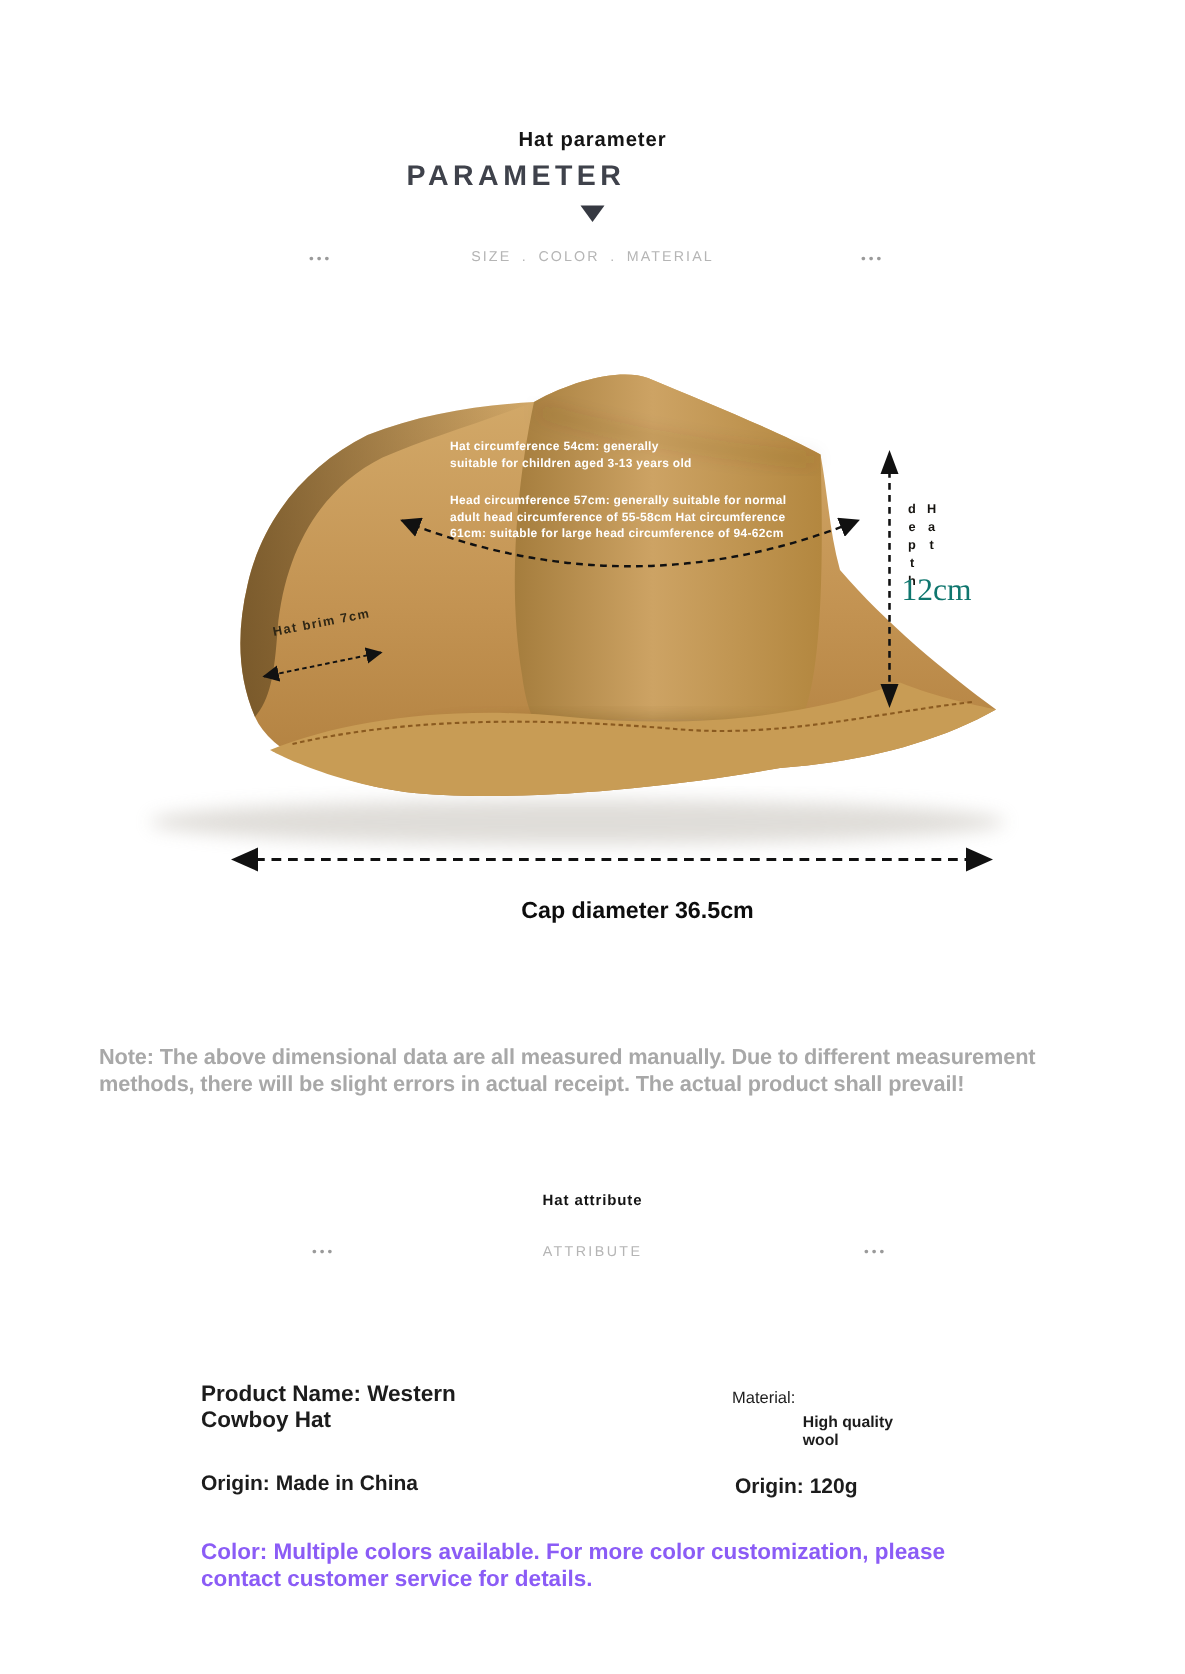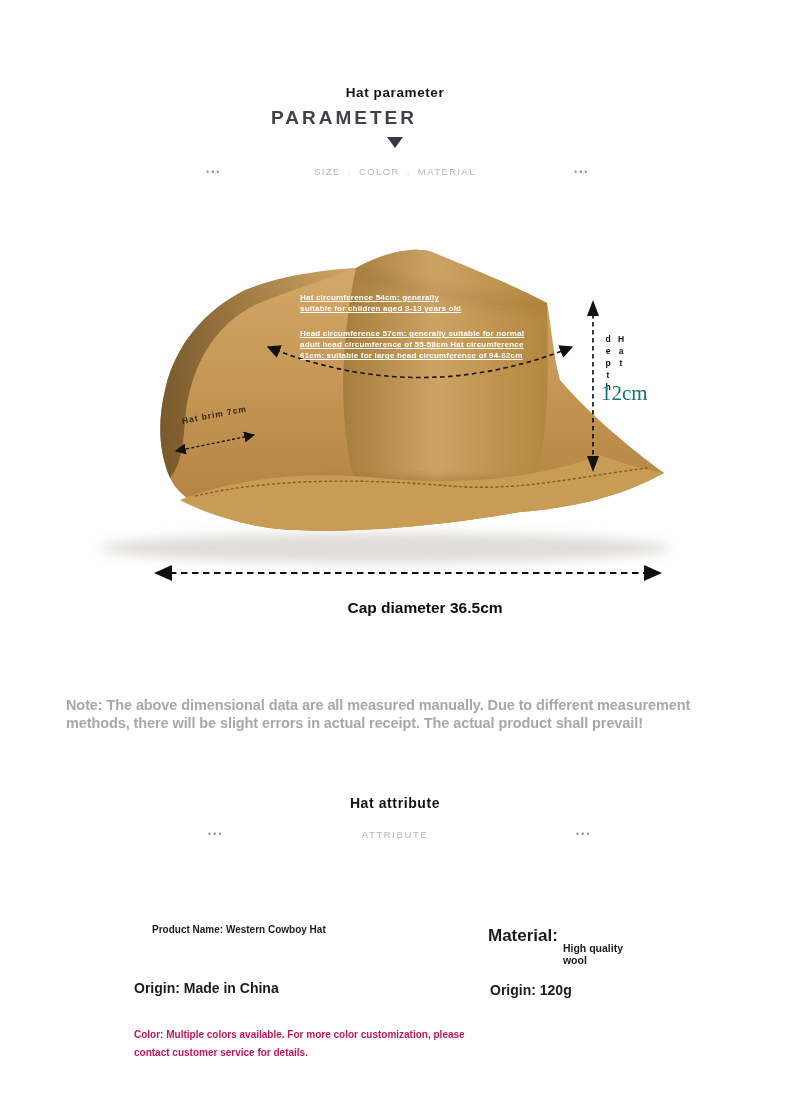--- a/index.html
+++ b/index.html
@@ -8,36 +8,36 @@
     font-family:"Liberation Sans",sans-serif;color:#1c1c1c;
   }
   .abs{position:absolute;}
   
   .sec-title{left:0;width:790px;text-align:center;font-weight:bold;font-size:13.5px;color:#141414;letter-spacing:.6px;}
   .sec-sub{left:0;width:688px;text-align:center;font-size:19px;font-weight:600;color:#3f424b;letter-spacing:3px;}
   .tri-down{left:387px;width:0;height:0;border-left:8px solid transparent;border-right:8px solid transparent;border-top:11px solid #363942;}
   .tagline{left:0;width:790px;text-align:center;font-size:9.5px;color:#b5b5b5;letter-spacing:1.4px;word-spacing:3px;}
   .dots{font-size:9px;color:#9a9a9a;letter-spacing:2px;}
   
-  .hat-ann{color:#ffffff;font-size:8px;font-weight:600;line-height:11px;letter-spacing:.2px;text-decoration:underline;}
+  .hat-ann{color:#ffffff;font-size:8px;font-weight:600;line-height:11px;letter-spacing:.2px;}
   .depth-label{writing-mode:vertical-rl;text-orientation:upright;font-size:8.5px;font-weight:bold;color:#15130f;letter-spacing:2px;line-height:13px;}
   .depth-value{font-family:"Liberation Serif","DejaVu Serif",serif;font-size:21px;color:#0f766e;}
   .brim-label{font-size:8.5px;font-weight:bold;color:#2e2615;letter-spacing:1px;transform:rotate(-11deg);transform-origin:left center;}
   .cap-caption{left:30px;width:790px;text-align:center;font-size:15.5px;font-weight:bold;color:#0d0d0d;}
   
   .note{left:66px;width:672px;font-size:14.5px;font-weight:bold;color:#a8a8a8;line-height:17.5px;letter-spacing:-.1px;}
   
   .field{font-weight:bold;color:#1c1c1c;}
-  .prod-name{left:134px;top:922px;width:195px;font-size:10px;line-height:16.5px;margin-left:18px;}
+  .prod-name{left:134px;top:922px;width:195px;font-size:15px;line-height:16.5px;}
   .origin{left:134px;top:980px;font-size:14px;}
   .material-row{left:488px;top:926px;display:flex;align-items:flex-start;}
-  .material-label{font-size:17px;font-weight:bold;}
+  .material-label{font-size:11px;font-weight:normal;}
   .material-value{font-size:10.5px;font-weight:bold;width:86px;line-height:12px;margin-left:5px;margin-top:16px;}
   .weight{left:490px;top:982px;font-size:14px;}
-  .color-note{left:134px;top:1026px;width:520px;font-size:10px;line-height:17.5px;font-weight:bold;color:#be185d;}
+  .color-note{left:134px;top:1026px;width:520px;font-size:15px;line-height:17.5px;font-weight:bold;color:#8b5cf6;}
 </style>
 </head>
 <body>
 
 <div id="page">
 
   <div class="abs sec-title" style="top:85px;">Hat parameter</div>
   <div class="abs sec-sub" style="top:107px;">PARAMETER</div>
   <div class="abs tri-down" style="top:137px;"></div>
   <div class="abs dots" style="left:206px;top:167px;">•••</div>
@@ -120,21 +120,21 @@
   <div class="abs depth-value" style="left:601px;top:381px;">12cm</div>
   <div class="abs brim-label" style="left:182px;top:416px;">Hat brim 7cm</div>
 
   <div class="abs cap-caption" style="top:599px;">Cap diameter 36.5cm</div>
 
   <div class="abs note" style="top:697px;">
     <span>Note: The above dimensional data are all measured manually. Due to different measurement</span><br>
     <span>methods, there will be slight errors in actual receipt. The actual product shall prevail!</span>
   </div>
 
-  <div class="abs sec-title" style="top:795px;font-size:14px;">Hat attribute</div>
+  <div class="abs sec-title" style="top:795px;font-size:10px;">Hat attribute</div>
   <div class="abs dots" style="left:208px;top:829px;">•••</div>
   <div class="abs tagline" style="top:829px;letter-spacing:1.6px;">ATTRIBUTE</div>
   <div class="abs dots" style="left:576px;top:829px;">•••</div>
 
   <div class="abs field prod-name">Product Name: Western Cowboy Hat</div>
 
   <div class="abs material-row">
     <span class="material-label">Material:</span>
     <span class="material-value">High quality wool</span>
   </div>

